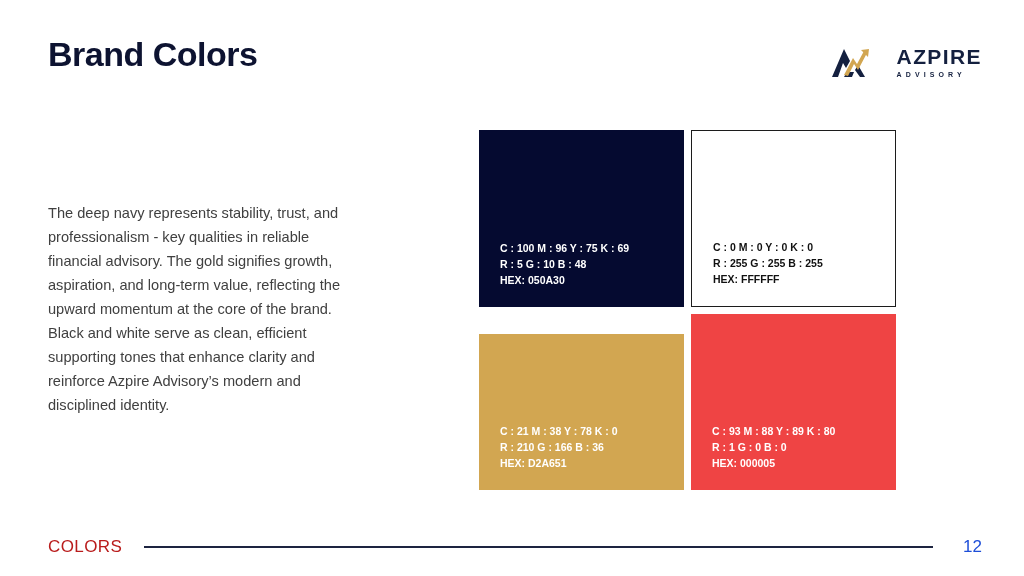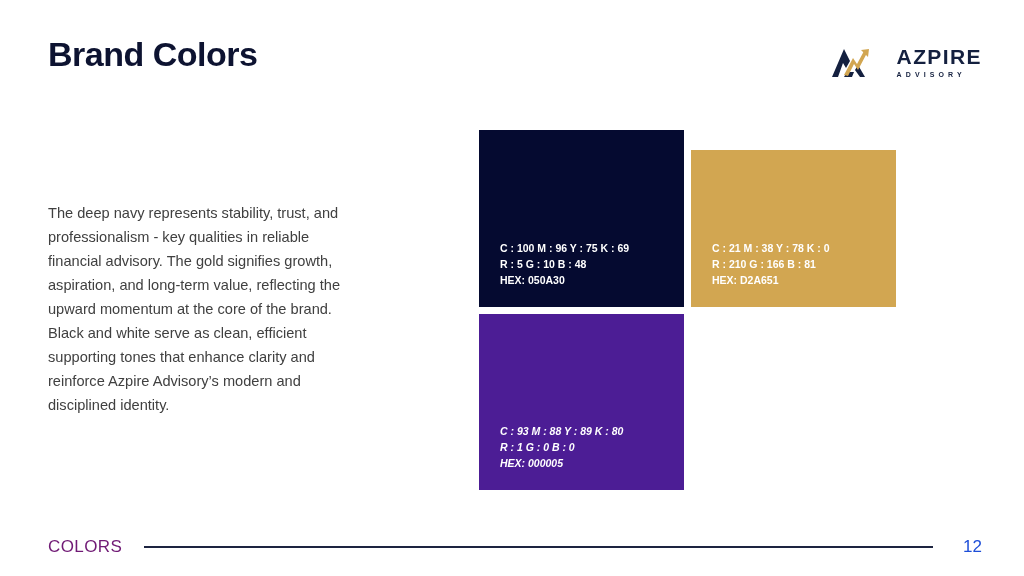--- a/index.html
+++ b/index.html
@@ -117,21 +117,21 @@
     left: 48px;
     right: 42px;
     top: 532px;
     height: 30px;
     display: flex;
     align-items: center;
     gap: 18px;
   }
   .footer-label {
     font-size: 17px;
-    color: #701a75;
+    color: #b91c1c;
     letter-spacing: 0.4px;
     white-space: nowrap;
   }
   .footer-rule {
     flex: 1;
     height: 2px;
     background: #1d2440;
     margin-left: 4px;
     margin-right: 12px;
   }
@@ -167,30 +167,37 @@
   <div class="swatch-grid">
 
     <div class="swatch light-text" style="background:#050A30;">
       <div class="swatch-info">
         <span class="line">C : 100  M : 96  Y : 75  K : 69</span>
         <span class="line">R : 5  G : 10  B : 48</span>
         <span class="line">HEX: 050A30</span>
       </div>
     </div>
 
+    <div class="swatch dark-text bordered" style="background:#FFFFFF;">
+      <div class="swatch-info">
+        <span class="line">C : 0  M : 0  Y : 0  K : 0</span>
+        <span class="line">R : 255  G : 255  B : 255</span>
+        <span class="line">HEX: FFFFFF</span>
+      </div>
+    </div>
 
     <div class="swatch light-text" style="background:#D2A651;margin-top:20px;">
       <div class="swatch-info">
         <span class="line">C : 21  M : 38  Y : 78  K : 0</span>
-        <span class="line">R : 210  G : 166  B : 81</span>
+        <span class="line">R : 210  G : 166  B : 36</span>
         <span class="line">HEX: D2A651</span>
       </div>
     </div>
 
-    <div class="swatch light-text" style="background:#4c1d95;font-style:italic;">
+    <div class="swatch light-text" style="background:#ef4444;">
       <div class="swatch-info">
         <span class="line">C : 93  M : 88  Y : 89  K : 80</span>
         <span class="line">R : 1  G : 0  B : 0</span>
         <span class="line">HEX: 000005</span>
       </div>
     </div>
 
   </div>
 
   <div class="footer">

